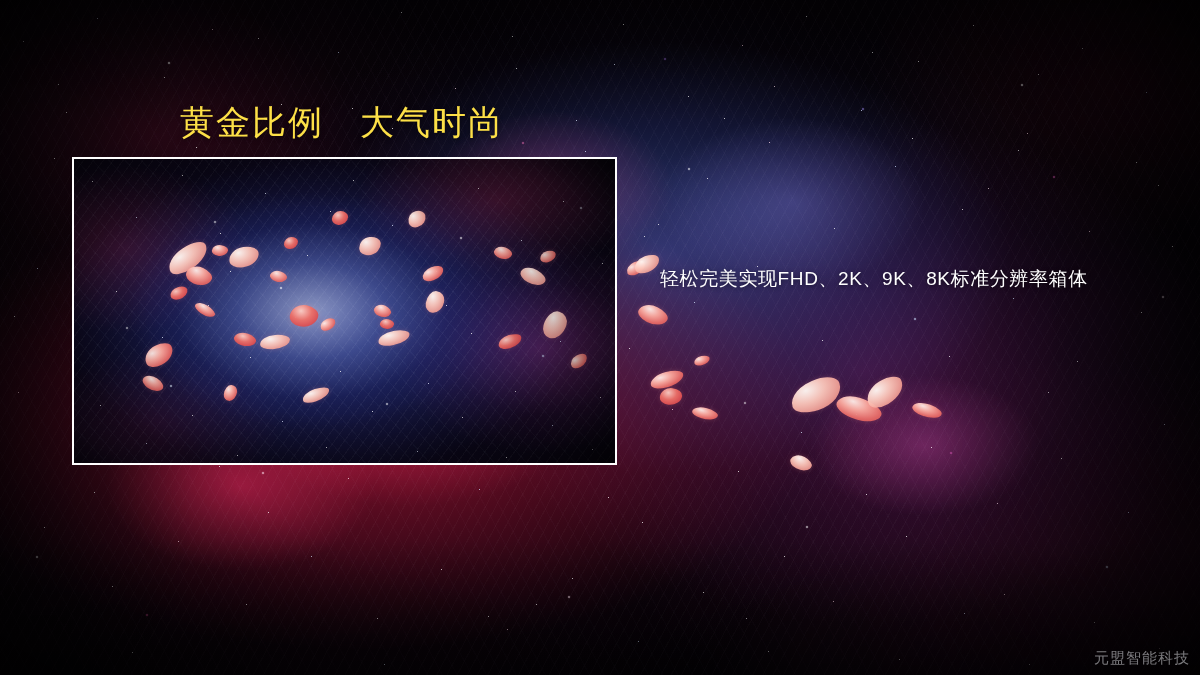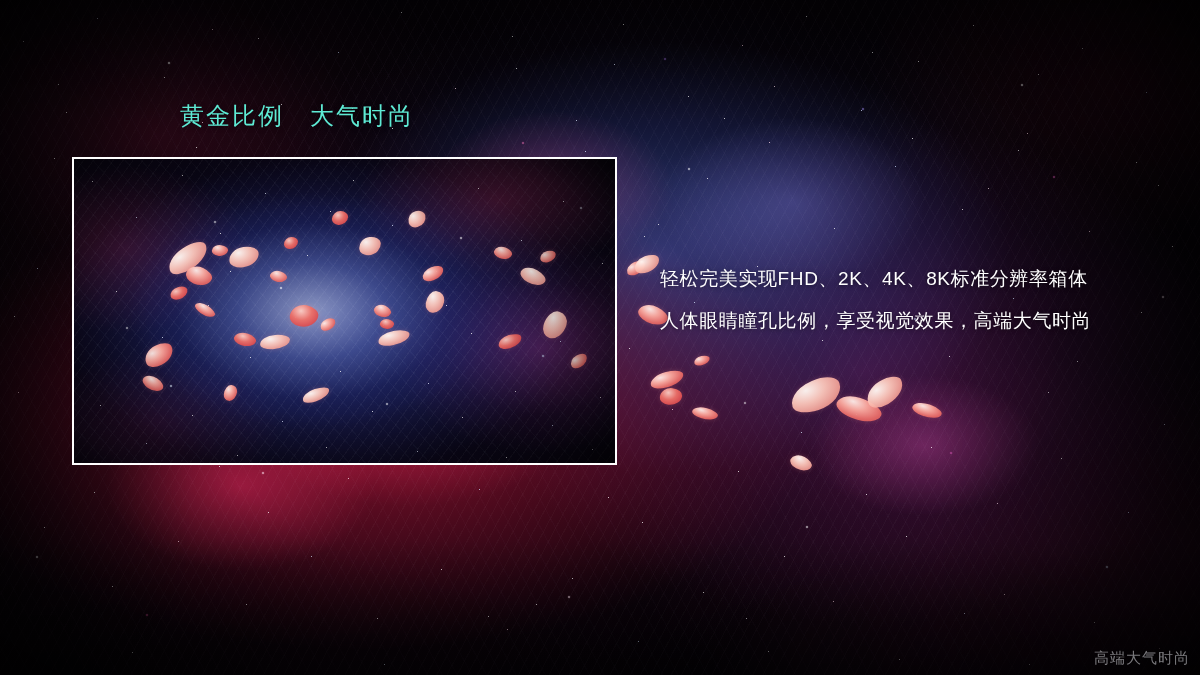--- a/index.html
+++ b/index.html
@@ -176,23 +176,23 @@
   }
   .petal.deep {
     background:
       radial-gradient(ellipse at 36% 30%, rgba(255,206,196,0.94) 0%, rgba(238,112,104,0.95) 42%, rgba(204,44,58,0.95) 100%);
   }
 
   
   #title {
     position: absolute;
     left: 180px; top: 100px;
-    font-size: 24px;
+    font-size: 34px;
     letter-spacing: 2px;
-    color: #5eead4;
+    color: #fde047;
     white-space: pre;
     text-shadow: 0 1px 5px rgba(0,0,0,0.55);
   }
   #body-text {
     position: absolute;
     left: 660px; top: 258px;
     width: 520px;
   }
   #body-text .line {
     font-size: 19px;
@@ -278,19 +278,18 @@
 
     <div class="inner-vig"></div>
   </div>
 
   <div class="petal light" style="left:634px; top:256px; width:26px; height:16px; transform:rotate(-20deg);"></div>
   <div class="petal" style="left:638px; top:306px; width:30px; height:18px; transform:rotate(26deg);"></div>
 
   <div id="title">黄金比例　大气时尚</div>
 
   <div id="body-text">
-    <div class="line">轻松完美实现FHD、2K、4K、8K标准分辨率箱体</div>
-    <div class="line">人体眼睛瞳孔比例，享受视觉效果，高端大气时尚</div>
+    <div class="line">轻松完美实现FHD、2K、9K、8K标准分辨率箱体</div>
   </div>
 
-  <div id="watermark">高端大气时尚</div>
+  <div id="watermark">元盟智能科技</div>
 
 </div>
 
 </body></html>

